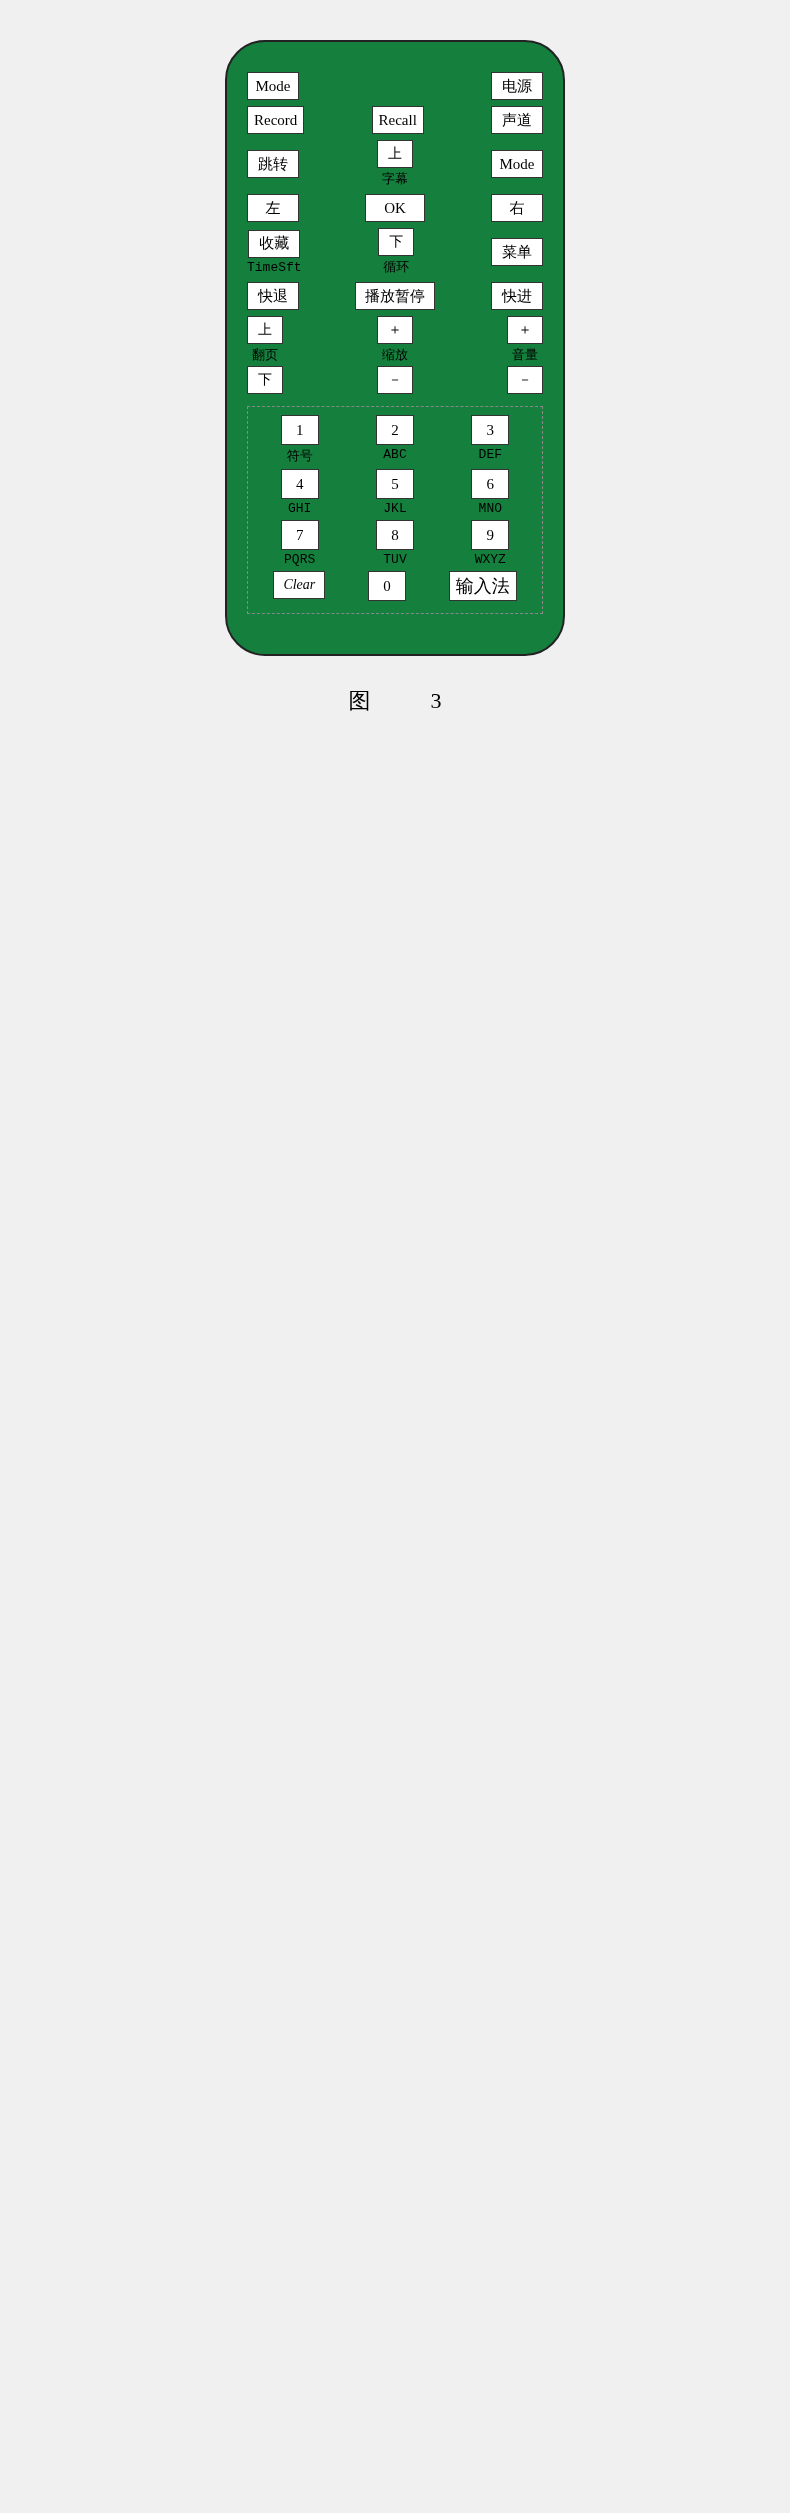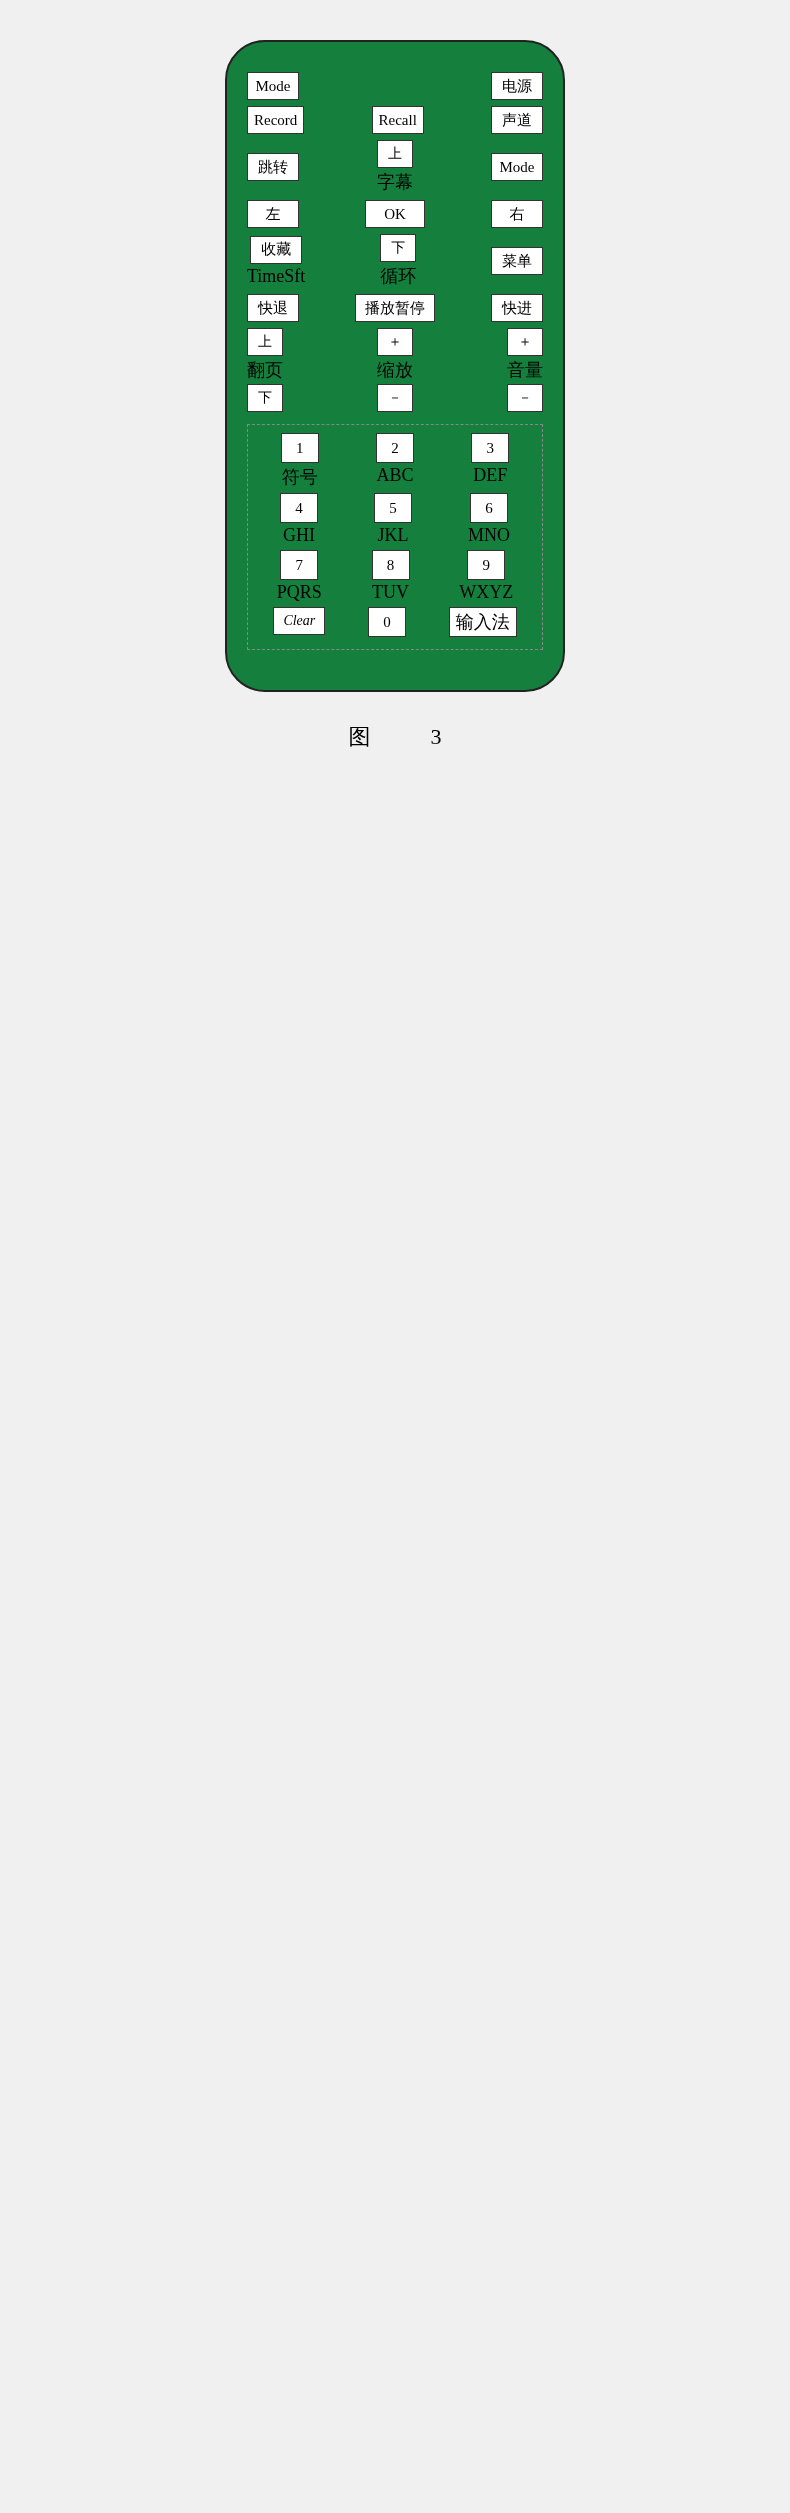--- a/index.html
+++ b/index.html
@@ -67,23 +67,23 @@
       width: 100%;
       margin-bottom: 6px;
     }
     .col {
       display: flex;
       flex-direction: column;
       align-items: center;
       gap: 2px;
     }
     .label-text {
-      font-size: 18px;
+      font-size: 13px;
       text-align: right;
-      font-family: Liberation Serif, serif;
+      font-family: Liberation Mono, monospace;
     }
     .spacer { flex: 1; }
     .figure-caption {
       margin-top: 30px;
       font-size: 22px;
       font-family: "SimSun", "宋体", serif;
       display: flex;
       gap: 60px;
       align-items: center;
     }

